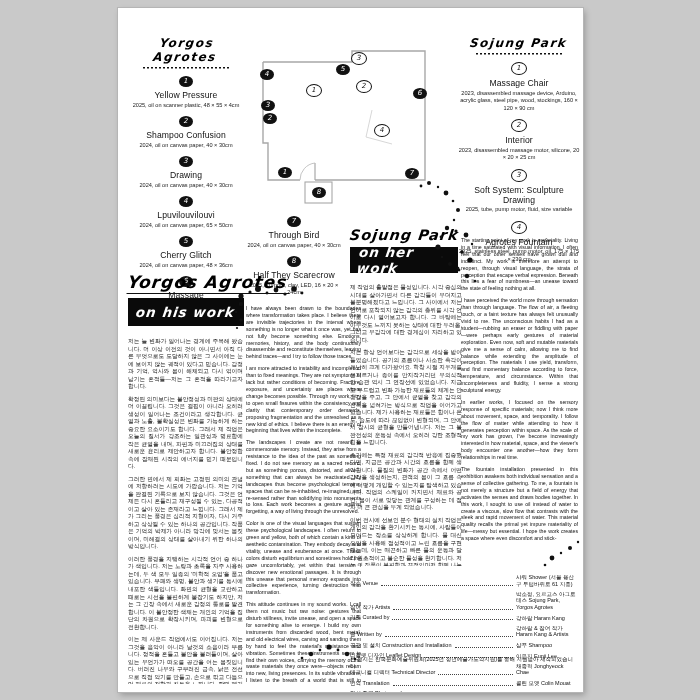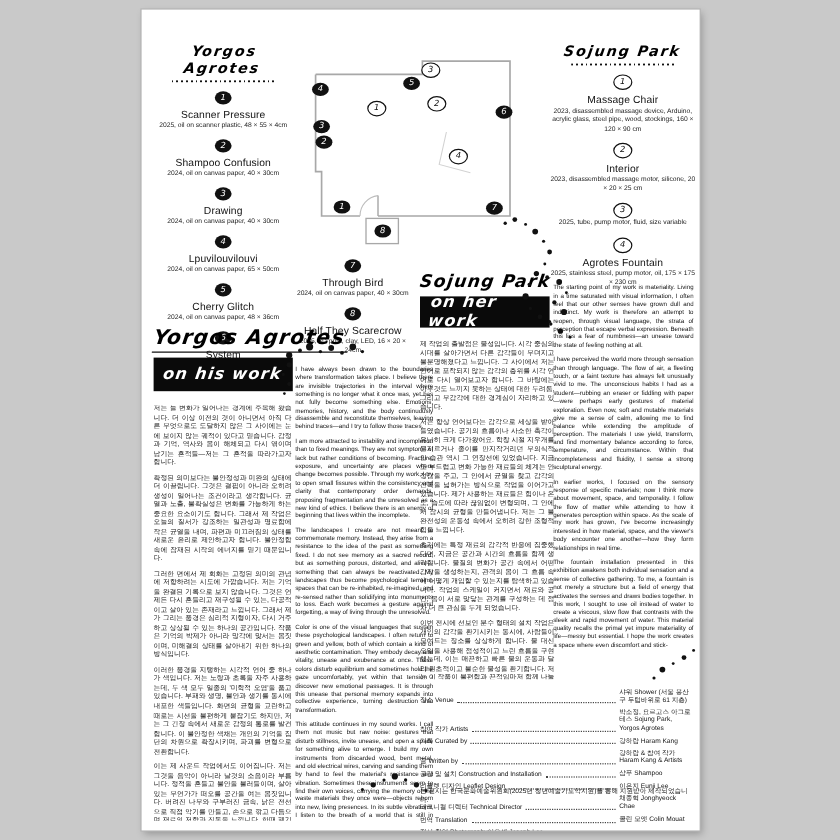--- a/index.html
+++ b/index.html
@@ -37,21 +37,21 @@
 <body>
 
 <div class="canvas">
   <div class="page">
 
     <div class="works-col" style="left:8px;top:28px;width:120px;">
       <div class="hand col-title">Yorgos Agrotes</div>
       <div class="dotted-rule"></div>
       <div class="work">
         <div class="badge solid">1</div>
-        <div class="work-title">Scanner Pressure</div>
+        <div class="work-title">Yellow Pressure</div>
         <div class="work-cap">2025, oil on scanner plastic, 48 × 55 × 4cm</div>
       </div>
       <div class="work">
         <div class="badge solid">2</div>
         <div class="work-title">Shampoo Confusion</div>
         <div class="work-cap">2024, oil on canvas paper, 40 × 30cm</div>
       </div>
       <div class="work">
         <div class="badge solid">3</div>
         <div class="work-title">Drawing</div>
@@ -62,21 +62,21 @@
         <div class="work-title">Lpuvilouvilouvi</div>
         <div class="work-cap">2024, oil on canvas paper, 65 × 50cm</div>
       </div>
       <div class="work">
         <div class="badge solid">5</div>
         <div class="work-title">Cherry Glitch</div>
         <div class="work-cap">2024, oil on canvas paper, 48 × 36cm</div>
       </div>
       <div class="work">
         <div class="badge solid">6</div>
-        <div class="work-title">System</div>
+        <div class="work-title">Massage</div>
         <div class="work-cap">2025, oil on canvas paper, 65 × 50cm</div>
       </div>
     </div>
 
     <div class="plan">
       <svg width="170" height="162" viewBox="0 0 170 162">
         <path d="M5,14 H94 V3 H167 V132 H57 M42,132 H10 V95 H5 V14" fill="none" stroke="#a8a8a8" stroke-width="1.4"></path>
         <path d="M57,132 V115" fill="none" stroke="#a8a8a8" stroke-width="1.2"></path>
         <path d="M42,132 A17,17 0 0 1 57,115" fill="none" stroke="#bdbdbd" stroke-width="0.9"></path>
         <rect x="47" y="134" width="27" height="21" fill="none" stroke="#a8a8a8" stroke-width="1.1"></rect>
@@ -117,20 +117,21 @@
         <div class="work-title">Massage Chair</div>
         <div class="work-cap">2023, disassembled massage device, Arduino, acrylic glass, steel pipe, wood, stockings, 160 × 120 × 90 cm</div>
       </div>
       <div class="work">
         <div class="badge outline">2</div>
         <div class="work-title">Interior</div>
         <div class="work-cap">2023, disassembled massage motor, silicone, 20 × 20 × 25 cm</div>
       </div>
       <div class="work">
         <div class="badge outline">3</div>
+        <div class="work-title">Soft System: Sculpture Drawing</div>
         <div class="work-cap">2025, tube, pump motor, fluid, size variable</div>
       </div>
       <div class="work">
         <div class="badge outline">4</div>
         <div class="work-title">Agrotes Fountain</div>
         <div class="work-cap">2025, stainless steel, pump motor, oil, 175 × 175 × 230 cm</div>
       </div>
     </div>
 
     <div class="section-head" style="left:10px;top:264px;">

